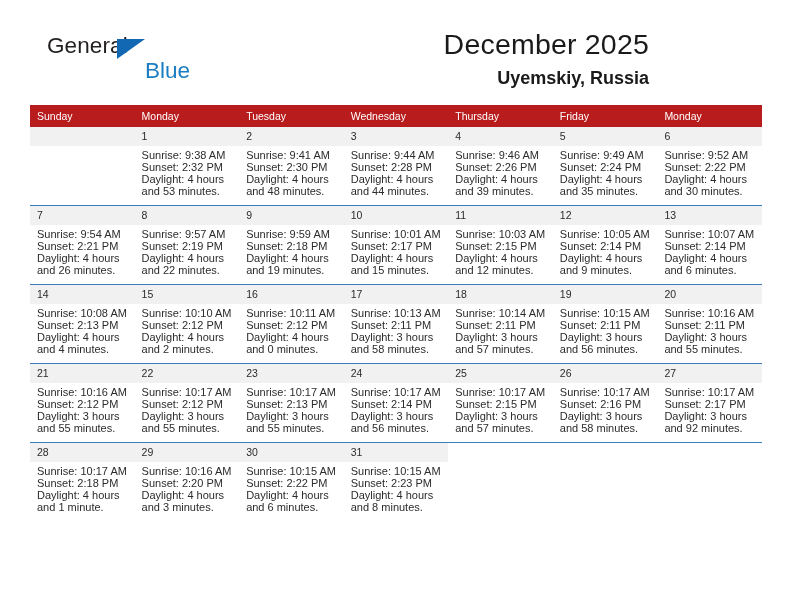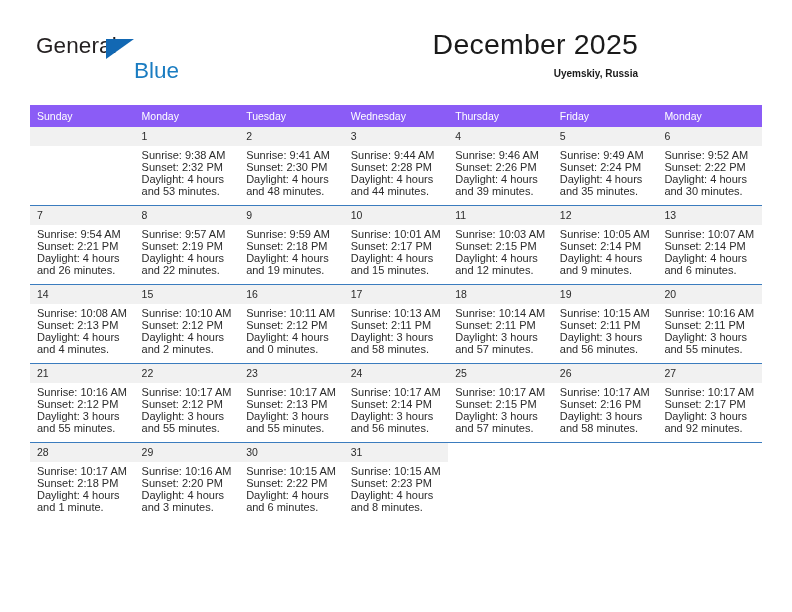--- a/index.html
+++ b/index.html
@@ -17,21 +17,21 @@
   .page {
     position: relative;
     width: 792px;
     height: 612px;
     box-sizing: border-box;
   }
 
   
   .top {
     position: absolute;
-    left: 0;
+    left: 11px;
     top: 0;
     width: 674px;
     height: 100px;
   }
   .logo {
     position: absolute;
     left: 36px;
     top: 33px;
     width: 180px;
     height: 56px;
@@ -72,36 +72,36 @@
   }
   .cal-title {
     font-size: 28.5px;
     font-weight: normal;
     color: #1a1a1a;
     line-height: 1.15;
     letter-spacing: 0.2px;
   }
   .cal-subtitle {
     margin-top: 7px;
-    font-size: 10px;
+    font-size: 18px;
     font-weight: bold;
     color: #1a1a1a;
   }
 
   
   .cal {
     position: absolute;
     left: 30px;
     top: 105px;
     width: 732px;
     border-collapse: collapse;
     table-layout: fixed;
   }
   .cal th {
-    background: #8b5cf6;
+    background: #b91c1c;
     color: #ffffff;
     font-size: 10.5px;
     font-weight: normal;
     text-align: left;
     padding: 5px 0 5px 7px;
     height: 10px;
     border: none;
   }
   .cal td {
     vertical-align: top;

